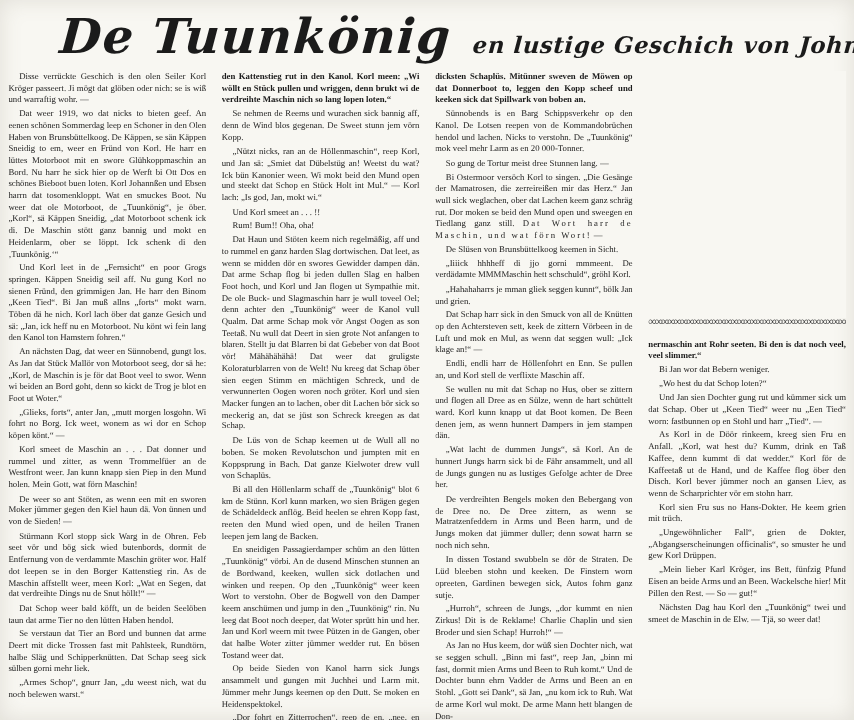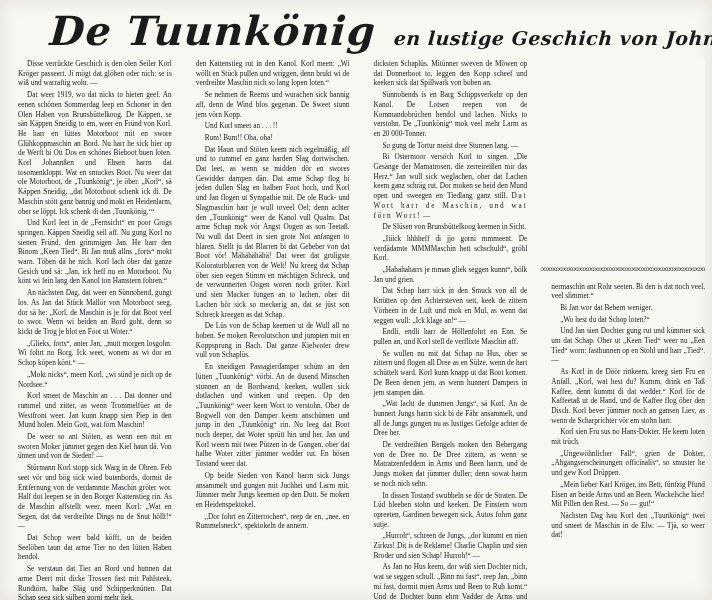--- a/index.html
+++ b/index.html
@@ -13,22 +13,22 @@
   .title-main {
     font-family:"DejaVu Serif", serif; font-style:italic; font-weight:bold;
     font-size:40px; letter-spacing:1px; transform:skewX(-4deg); display:inline-block;
   }
   .title-sub {
     font-family:"DejaVu Serif", serif; font-style:italic; font-weight:bold;
     font-size:19px; letter-spacing:.5px; transform:skewX(-4deg); display:inline-block;
   }
   .columns { display:flex; gap:13px; padding:4px 7px 0 7px; height:548px; }
   .col { flex:1 1 0; min-width:0; overflow:hidden; text-align:justify; font-size:7.3px; line-height:1.33; }
-  .para { margin:0 0 2px 11px; text-indent:9px; }
-  .para.noind { text-indent:0; }
+  .para { margin:0 0 2px 0; text-indent:9px; }
+  .para.noind { text-indent:0;font-weight:bold; }
   .sp-seg { letter-spacing:1.7px; }
   .notch-spacer { height:206px; background:#f8f7f2; }
   .chain {
     font-size:9.5px; letter-spacing:-1.5px; color:#3c3c3c; white-space:nowrap;
     overflow:hidden; margin:0 0 7px 0; text-indent:0; line-height:1;
   }
 </style>
 </head>
 <body>
 
@@ -37,35 +37,36 @@
     <span class="title-main">De Tuunkönig</span>
     <span class="title-sub">en lustige Geschich von John Jacobsen</span>
   </div>
   <div class="columns">
     <div class="col">
         <p class="para">Disse verrückte Geschich is den olen Seiler Korl Kröger passeert. Ji mögt dat glöben oder nich: se is wiß und warraftig wohr. —</p>
         <p class="para">Dat weer 1919, wo dat nicks to bieten geef. An eenen schönen Sommerdag leep en Schoner in den Olen Haben von Brunsbüttelkoog. De Käppen, se sän Käppen Sneidig to em, weer en Fründ von Korl. He harr en lüttes Motorboot mit en swore Glühkoppmaschin an Bord. Nu harr he sick hier op de Werft bi Ott Dos en schönes Bieboot buen loten. Korl Johannßen und Ebsen harrn dat tosomenkloppt. Wat en smuckes Boot. Nu weer dat ole Motorboot, de „Tuunkönig“, je öber. „Korl“, sä Käppen Sneidig, „dat Motorboot schenk ick di. De Maschin stött ganz bannig und mokt en Heidenlarm, ober se löppt. Ick schenk di den ‚Tuunkönig.‘“</p>
         <p class="para">Und Korl leet in de „Fernsicht“ en poor Grogs springen. Käppen Sneidig seil aff. Nu gung Korl no sienen Fründ, den grimmigen Jan. He harr den Binom „Keen Tied“. Bi Jan muß allns „forts“ mokt warn. Töben dä he nich. Korl lach öber dat ganze Gesich und sä: „Jan, ick heff nu en Motorboot. Nu könt wi fein lang den Kanol ton Hamstern fohren.“</p>
         <p class="para">An nächsten Dag, dat weer en Sünnobend, gungt los. As Jan dat Stück Mallör von Motorboot seeg, dor sä he: „Korl, de Maschin is je för dat Boot veel to swor. Wenn wi beiden an Bord goht, denn so kickt de Trog je blot en Foot ut Woter.“</p>
         <p class="para">„Glieks, forts“, anter Jan, „mutt morgen losgohn. Wi fohrt no Borg. Ick weet, wonem as wi dor en Schop köpen könt.“ —</p>
-        <p class="para">„Mokt nicks“, meen Korl, „wi sünd je nich op de Nordsee.“</p>
         <p class="para">Korl smeet de Maschin an . . . Dat donner und rummel und zitter, as wenn Trommelfüer an de Westfront weer. Jan kunn knapp sien Piep in den Mund holen. Mein Gott, wat förn Maschin!</p>
         <p class="para">De weer so ant Stöten, as wenn een mit en sworen Moker jümmer gegen den Kiel haun dä. Von ünnen und von de Sieden! —</p>
         <p class="para">Stürmann Korl stopp sick Warg in de Ohren. Feb seet vör und bög sick wied butenbords, dormit de Entfernung von de verdammte Maschin gröter wor. Half dot leepen se in den Borger Kattenstieg rin. As de Maschin affstellt weer, meen Korl: „Wat en Segen, dat dat verdreihte Dings nu de Snut höllt!“ —</p>
         <p class="para">Dat Schop weer bald köfft, un de beiden Seelöben taun dat arme Tier no den lütten Haben hendol.</p>
         <p class="para">Se verstaun dat Tier an Bord und bunnen dat arme Deert mit dicke Trossen fast mit Pahlsteek, Rundtörn, halbe Släg und Schipperknütten. Dat Schap seeg sick sülben gorni mehr liek.</p>
         <p class="para">„Armes Schop“, gnurr Jan, „du weest nich, wat du noch belewen warst.“</p>
       </div>
     <div class="col">
         <p class="para noind">den Kattenstieg rut in den Kanol. Korl meen: „Wi wöllt en Stück pullen und wriggen, denn brukt wi de verdreihte Maschin nich so lang lopen loten.“</p>
         <p class="para">Se nehmen de Reems und wurachen sick bannig aff, denn de Wind blos gegenan. De Sweet stunn jem vörn Kopp.</p>
+        <p class="para">„Nützt nicks, ran an de Höllenmaschin“, reep Korl, und Jan sä: „Smiet dat Dübelstüg an! Weetst du wat? Ick bün Kanonier ween. Wi mokt beid den Mund open und steekt dat Schop en Stück Holt int Mul.“ — Korl lach: „Is god, Jan, mokt wi.“</p>
         <p class="para">Und Korl smeet an . . . !!</p>
         <p class="para">Rum! Bum!! Oha, oha!</p>
         <p class="para">Dat Haun und Stöten keem nich regelmäßig, aff und to rummel en ganz harden Slag dortwischen. Dat leet, as wenn se midden dör en swores Gewidder dampen dän. Dat arme Schap flog bi jeden dullen Slag en halben Foot hoch, und Korl und Jan flogen ut Sympathie mit. De ole Buck- und Slagmaschin harr je wull toveel Oel; denn achter den „Tuunkönig“ weer de Kanol vull Qualm. Dat arme Schap mok vör Angst Oogen as son Teetaß. Nu wull dat Deert in sien grote Not anfangen to blaren. Stellt ju dat Blarren bi dat Gebeber von dat Boot vör! Mähähähähä! Dat weer dat gruligste Koloraturblarren von de Welt! Nu kreeg dat Schap öber sien eegen Stimm en mächtigen Schreck, und de verwunnerten Oogen woren noch gröter. Korl und sien Macker fungen an to lachen, ober dit Lachen bör sick so meckerig an, dat se jüst son Schreck kreegen as dat Schap.</p>
         <p class="para">De Lüs von de Schap keemen ut de Wull all no boben. Se moken Revolutschon und jumpten mit en Koppsprung in Bach. Dat ganze Kielwoter drew vull von Schaplüs.</p>
+        <p class="para">Bi all den Höllenlarm schaff de „Tuunkönig“ blot 6 km de Stünn. Korl kunn marken, wo sien Brägen gegen de Schädeldeck anflög. Beid heelen se ehren Kopp fast, reeten den Mund wied open, und de heilen Tranen leepen jem lang de Backen.</p>
         <p class="para">En sneidigen Passagierdamper schüm an den lütten „Tuunkönig“ vörbi. An de dusend Minschen stunnen an de Bordwand, keeken, wullen sick dotlachen und winken und reepen. Op den „Tuunkönig“ weer keen Wort to verstohn. Ober de Bogwell von den Damper keem anschümen und jump in den „Tuunkönig“ rin. Nu leeg dat Boot noch deeper, dat Woter sprütt hin und her. Jan und Korl weern mit twee Pützen in de Gangen, ober dat halbe Woter zitter jümmer wedder rut. En bösen Tostand weer dat.</p>
         <p class="para">Op beide Sieden von Kanol harrn sick Jungs ansammelt und gungen mit Juchhei und Larm mit. Jümmer mehr Jungs keemen op den Dutt. Se moken en Heidenspektokel.</p>
         <p class="para">„Dor fohrt en Zitterrochen“, reep de en, „nee, en Rummelsneck“, spektokeln de annern.</p>
       </div>
     <div class="col">
         <p class="para noind">dicksten Schaplüs. Mitünner sweven de Möwen op dat Donnerboot to, leggen den Kopp scheef und keeken sick dat Spillwark von boben an.</p>
         <p class="para">Sünnobends is en Barg Schippsverkehr op den Kanol. De Lotsen reepen von de Kommandobrüchen hendol und lachen. Nicks to verstohn. De „Tuunkönig“ mok veel mehr Larm as en 20 000-Tonner.</p>
         <p class="para">So gung de Tortur meist dree Stunnen lang. —</p>
         <p class="para"><span>Bi Ostermoor versöch Korl to singen. „Die Gesänge der Mamatrosen, die zerreireißen mir das Herz.“ Jan wull sick weglachen, ober dat Lachen keem ganz schräg rut. Dor moken se beid den Mund open und sweegen en Tiedlang ganz still. </span><span class="sp-seg">Dat Wort harr de Maschin, und wat förn Wort!</span><span> —</span></p>
         <p class="para">De Slüsen von Brunsbüttelkoog keemen in Sicht.</p>
@@ -81,19 +82,19 @@
         <p class="para">As Jan no Hus keem, dor wüß sien Dochter nich, wat se seggen schull. „Binn mi fast“, reep Jan, „binn mi fast, dormit mien Arms und Been to Ruh komt.“ Und de Dochter bunn ehrn Vadder de Arms und Been an en Stohl. „Gott sei Dank“, sä Jan, „nu kom ick to Ruh. Wat de arme Korl wul mokt. De arme Mann hett blangen de Don-</p>
       </div>
     <div class="col">
         <div class="notch-spacer"></div>
         <div class="chain">∞∞∞∞∞∞∞∞∞∞∞∞∞∞∞∞∞∞∞∞∞∞∞∞∞∞∞∞∞∞∞∞∞∞∞∞∞∞∞∞</div>
         <p class="para noind">nermaschin ant Rohr seeten. Bi den is dat noch veel, veel slimmer.“</p>
         <p class="para">Bi Jan wor dat Bebern weniger.</p>
         <p class="para">„Wo hest du dat Schop loten?“</p>
         <p class="para">Und Jan sien Dochter gung rut und kümmer sick um dat Schap. Ober ut „Keen Tied“ weer nu „Een Tied“ worn: fastbunnen op en Stohl und harr „Tied“. —</p>
         <p class="para">As Korl in de Döör rinkeem, kreeg sien Fru en Anfall. „Korl, wat hest du? Kumm, drink en Taß Kaffee, denn kummt di dat wedder.“ Korl för de Kaffeetaß ut de Hand, und de Kaffee flog öber den Disch. Korl bever jümmer noch an gansen Liev, as wenn de Scharprichter vör em stohn harr.</p>
-        <p class="para">Korl sien Fru sus no Hans-Dokter. He keem loten mit trüch.</p>
+        <p class="para">Korl sien Fru sus no Hans-Dokter. He keem grien mit trüch.</p>
         <p class="para">„Ungewöhnlicher Fall“, grien de Dokter, „Abgangserscheinungen officinalis“, so smuster he und gew Korl Drüppen.</p>
         <p class="para">„Mein lieber Karl Kröger, ins Bett, fünfzig Pfund Eisen an beide Arms und an Been. Wackelsche hier! Mit Pillen den Rest. — So — gut!“</p>
         <p class="para">Nächsten Dag hau Korl den „Tuunkönig“ twei und smeet de Maschin in de Elw. — Tjä, so weer dat!</p>
       </div>
   </div>
 </div>
 
 </body></html>

